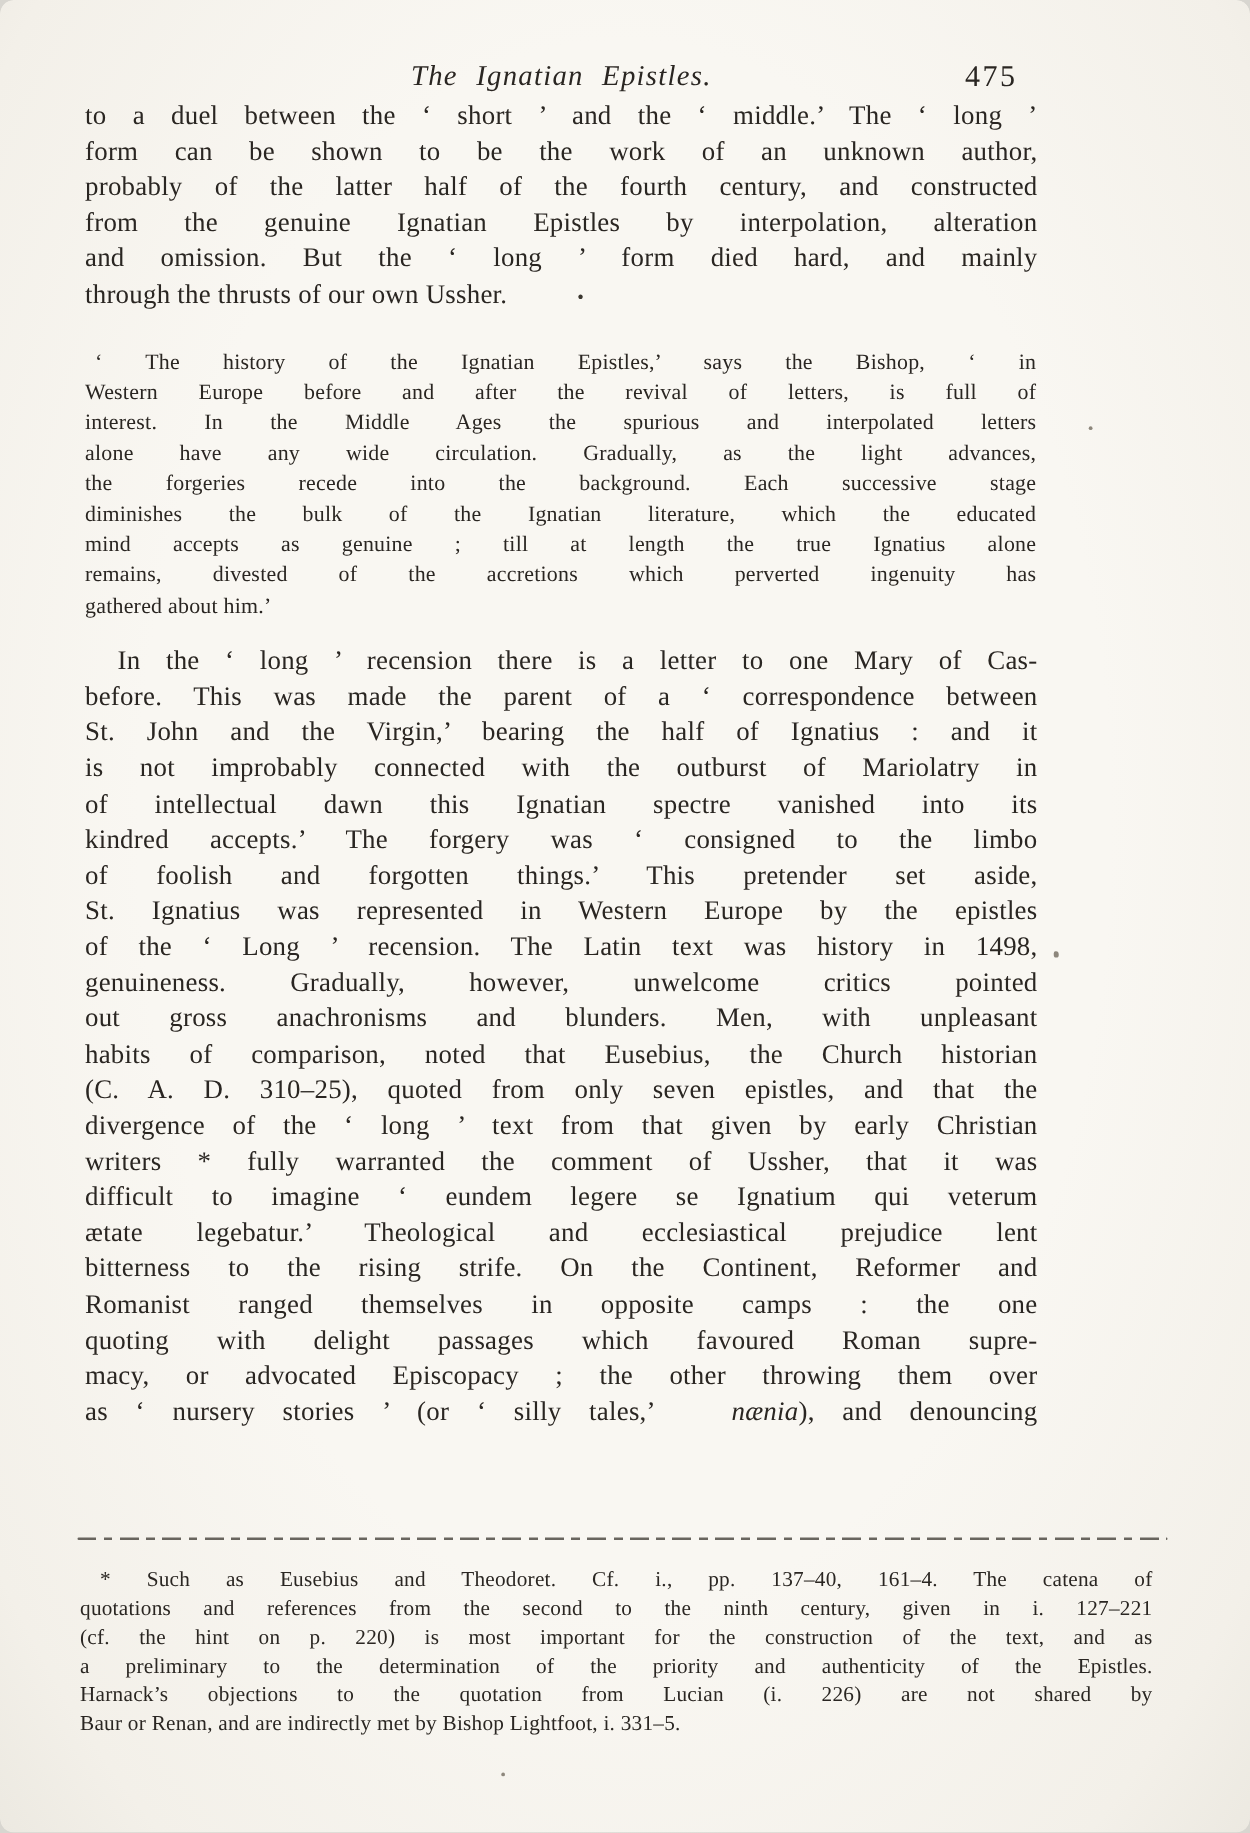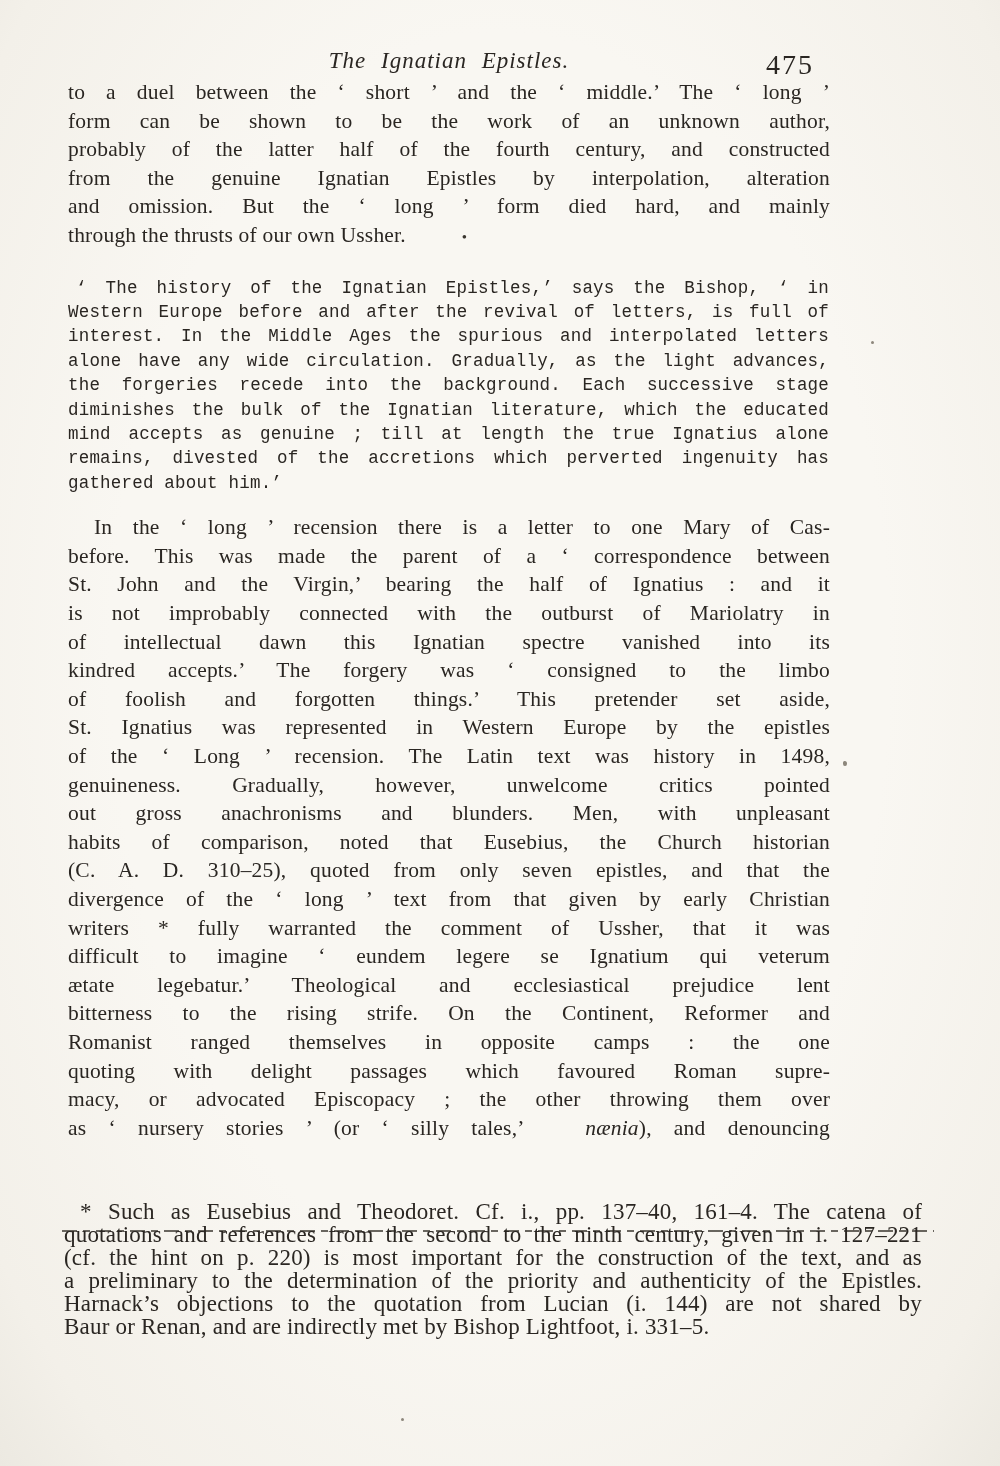--- a/index.html
+++ b/index.html
@@ -1,16 +1,16 @@
 <!DOCTYPE html>
 <html><head>
 <meta charset="utf-8">
 <title>The Ignatian Epistles — p. 475</title>
 <style>
-  * { box-sizing: border-box; }
+  * { box-sizing: border-box; border-radius: 11px; }
   html, body { margin: 0; padding: 0; }
   body { background: #d8d6d0; }
 
   .page {
     position: relative;
     width: 1000px;
     height: 1466px;
     margin: 0 auto;
     background: radial-gradient(ellipse at 50% 45%, #f9f7f2 55%, #f3f0e9 88%, #ece9e1 100%);
     font-family: "Liberation Serif", "DejaVu Serif", serif;
@@ -23,52 +23,52 @@
   .running-title {
     position: absolute; left: 0; right: 0;
     text-align: center;
     font-style: italic;
     font-size: 23px;
     word-spacing: 8px;
     letter-spacing: 1px;
   }
   .page-number {
     position: absolute; right: 16px; top: 1px;
-    font-size: 28px;
+    font-size: 24px;
     letter-spacing: 2px;
   }
 
   
   .body-block { position: absolute; top: 78px; left: 68px; width: 762px; }
 
   .para { text-align: justify; }
   .line { text-align: justify; text-align-last: justify; text-justify: inter-word; }
   .line-last { text-align-last: left; }
 
   .body-text { font-size: 21.5px; line-height: 28.6px; letter-spacing: 0.2px; }
-  .quote     { font-size: 17.5px; line-height: 24.4px; letter-spacing: 0.2px; margin: 24px 1px 18px 0; font-family: Liberation Mono, monospace; }
+  .quote     { font-size: 17.5px; line-height: 24.4px; letter-spacing: 0.2px; margin: 24px 1px 18px 0; }
 
   .ti-sm .line:first-child { text-indent: 8px; }
   .ti-md .line:first-child { text-indent: 16px; }
   .ti-lg .line:first-child { text-indent: 26px; }
 
   .italic { font-style: italic; margin-left: 40px; }
   .ink-mark { margin-left: 56px; font-size: 15px; color: #3a362f; }
 
   
   .rule {
     position: absolute; top: 1230px; left: 62px; width: 872px; height: 2px;
     background: repeating-linear-gradient(90deg,
       #45413a 0 15px, transparent 15px 21px,
       #45413a 21px 28px, transparent 28px 34px);
     opacity: 0.8;
   }
   .footnote {
-    position: absolute; top: 1200px; left: 64px; width: 858px;
-    font-size: 23px; line-height: 23px; letter-spacing: 0.2px;
+    position: absolute; top: 1252px; left: 64px; width: 858px;
+    font-size: 17px; line-height: 23px; letter-spacing: 0.2px;
   }
 
   
   .speck { position: absolute; border-radius: 50%; background: #8d877c; }
   .speck-1 { left: 871px; top: 341px; width: 3px; height: 3px; }
   .speck-2 { left: 843px; top: 761px; width: 4px; height: 5px; border-radius: 40% 60% 50% 50%; }
   .speck-3 { left: 401px; top: 1418px; width: 3px; height: 3px; }
 </style>
 </head>
 <body>
@@ -128,21 +128,21 @@
       </div>
   </div>
 
   <div class="rule"></div>
 
   <div class="para footnote ti-md">
       <div class="line">* Such as Eusebius and Theodoret. Cf. i., pp. 137–40, 161–4. The catena of</div>
       <div class="line">quotations and references from the second to the ninth century, given in i. 127–221</div>
       <div class="line">(cf. the hint on p. 220) is most important for the construction of the text, and as</div>
       <div class="line">a preliminary to the determination of the priority and authenticity of the Epistles.</div>
-      <div class="line">Harnack’s objections to the quotation from Lucian (i. 144) are not shared by</div>
+      <div class="line">Harnack’s objections to the quotation from Lucian (i. 226) are not shared by</div>
       <div class="line line-last">Baur or Renan, and are indirectly met by Bishop Lightfoot, i. 331–5.</div>
     </div>
 
   <div class="speck speck-1"></div>
   <div class="speck speck-2"></div>
   <div class="speck speck-3"></div>
 
 </div>
 
 </body></html>

